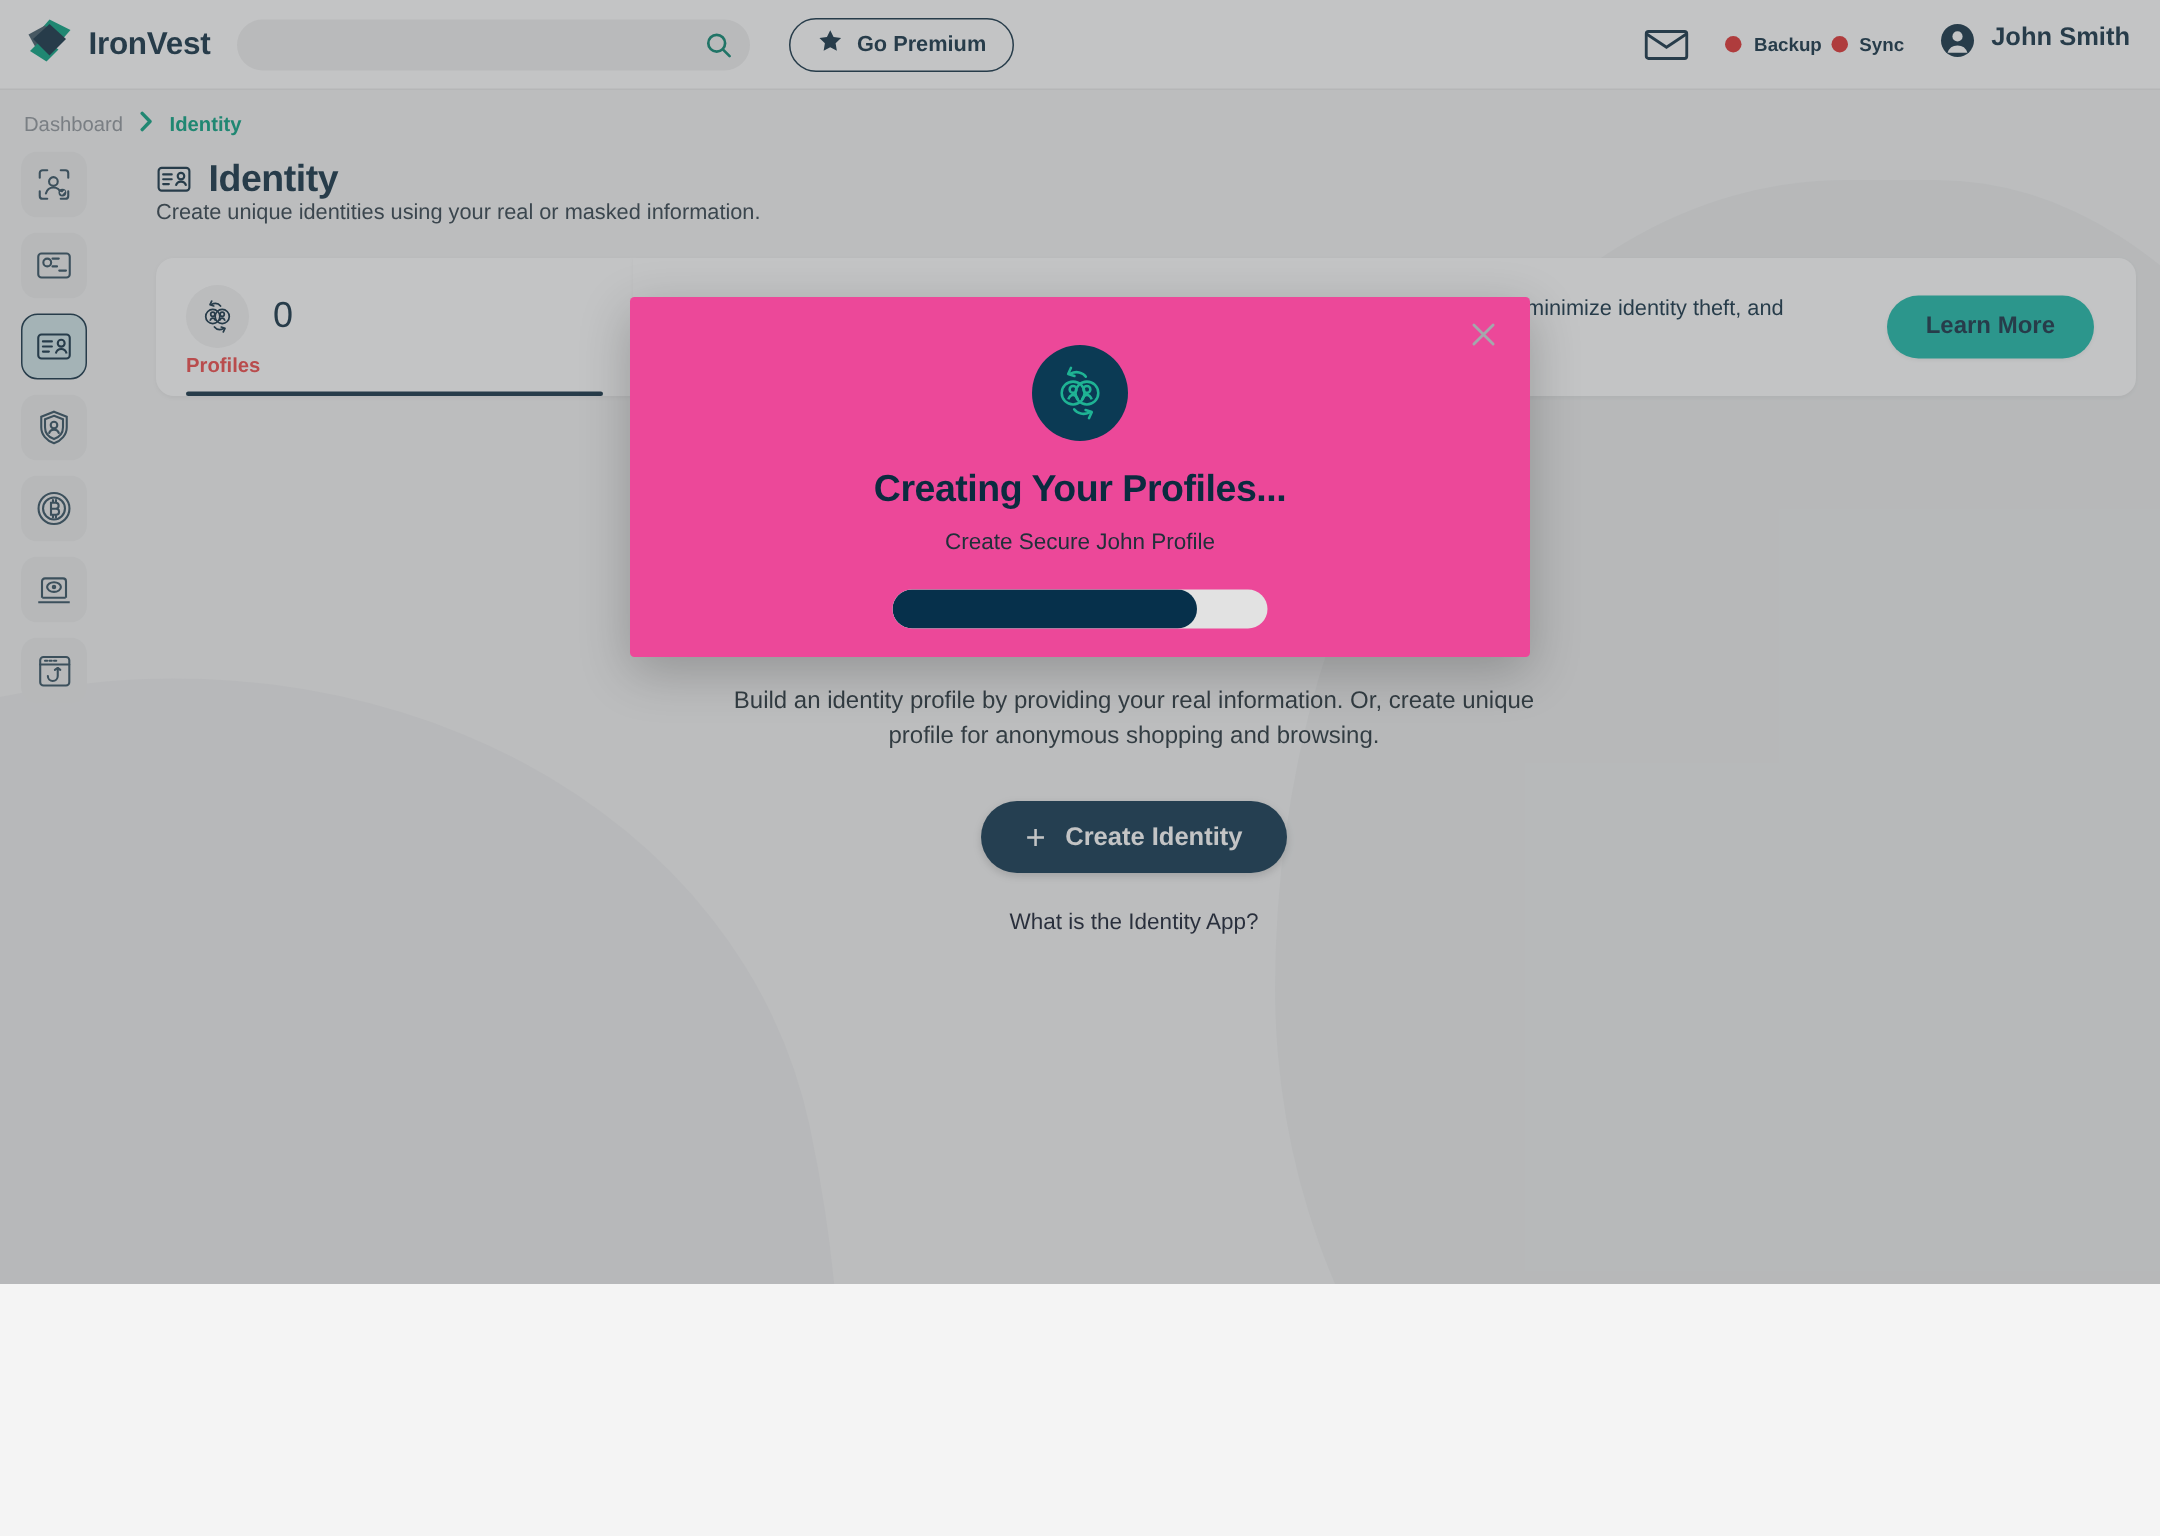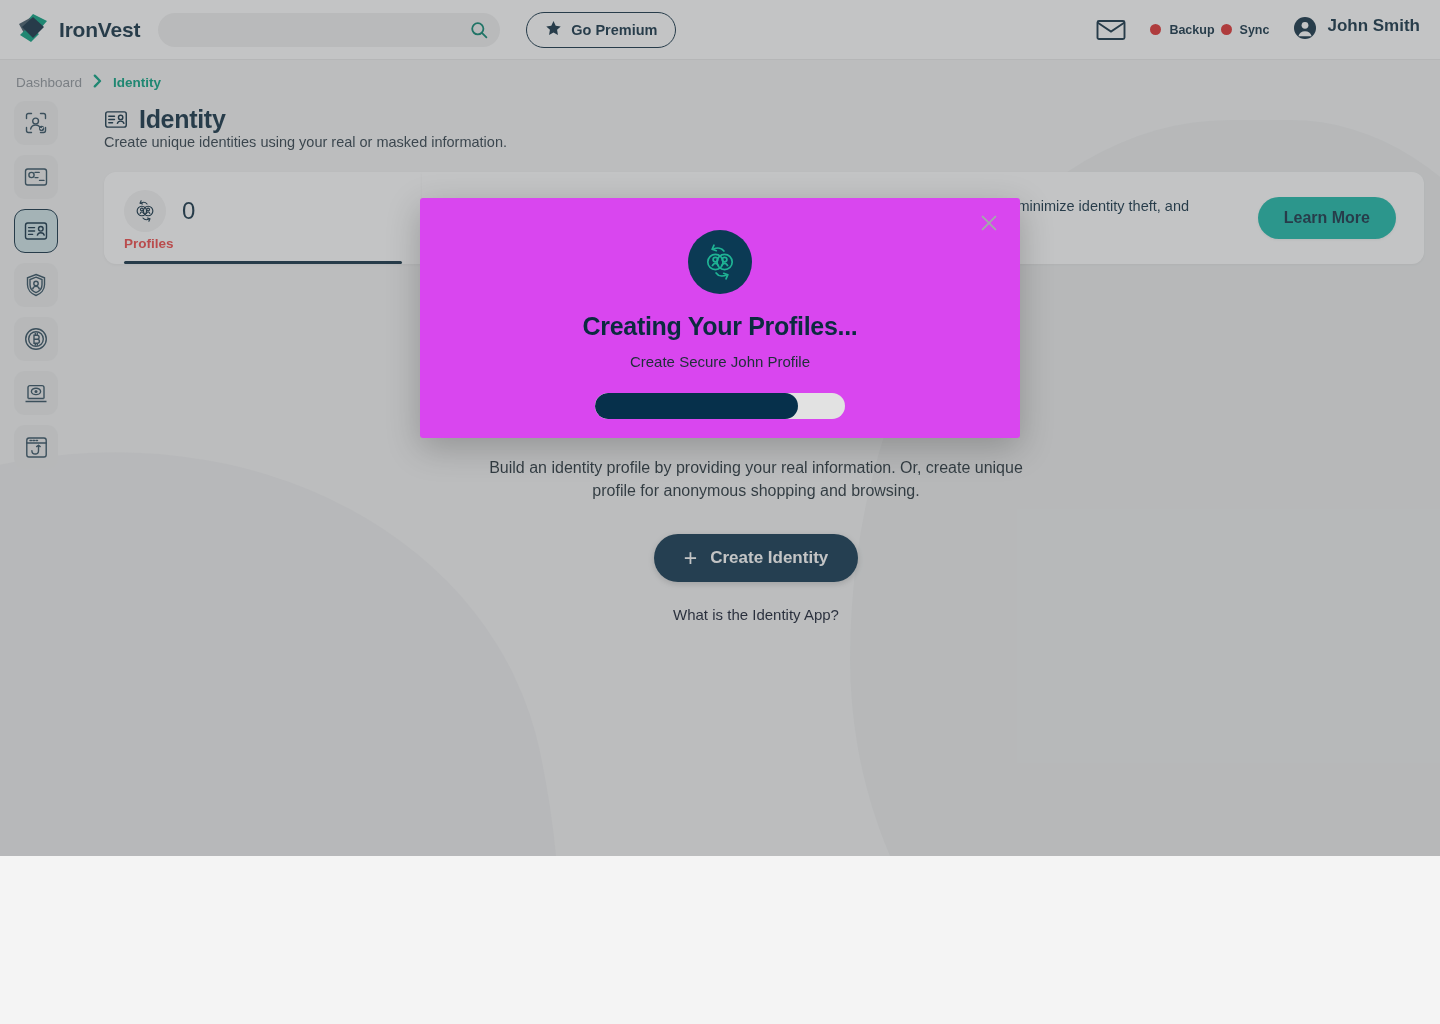--- a/index.html
+++ b/index.html
@@ -209,21 +209,21 @@
 
   
   .scrim {
     position: absolute; inset: 0; z-index: 10;
     background: rgba(90,92,95,.36);
   }
   .modal {
     position: absolute; z-index: 11;
     left: 420px; top: 198px;
     width: 600px; height: 240px;
-    background: #d946ef;
+    background: #ec4899;
     border-radius: 3px;
     box-shadow: 0 10px 34px rgba(0,0,0,.22);
     display: flex; flex-direction: column; align-items: center;
   }
   .modal-close {
     position: absolute; top: 12px; right: 18px;
     width: 26px; height: 26px;
     background: none; border: none; cursor: pointer;
     color: #a4a8ac;
     display: flex; align-items: center; justify-content: center;

